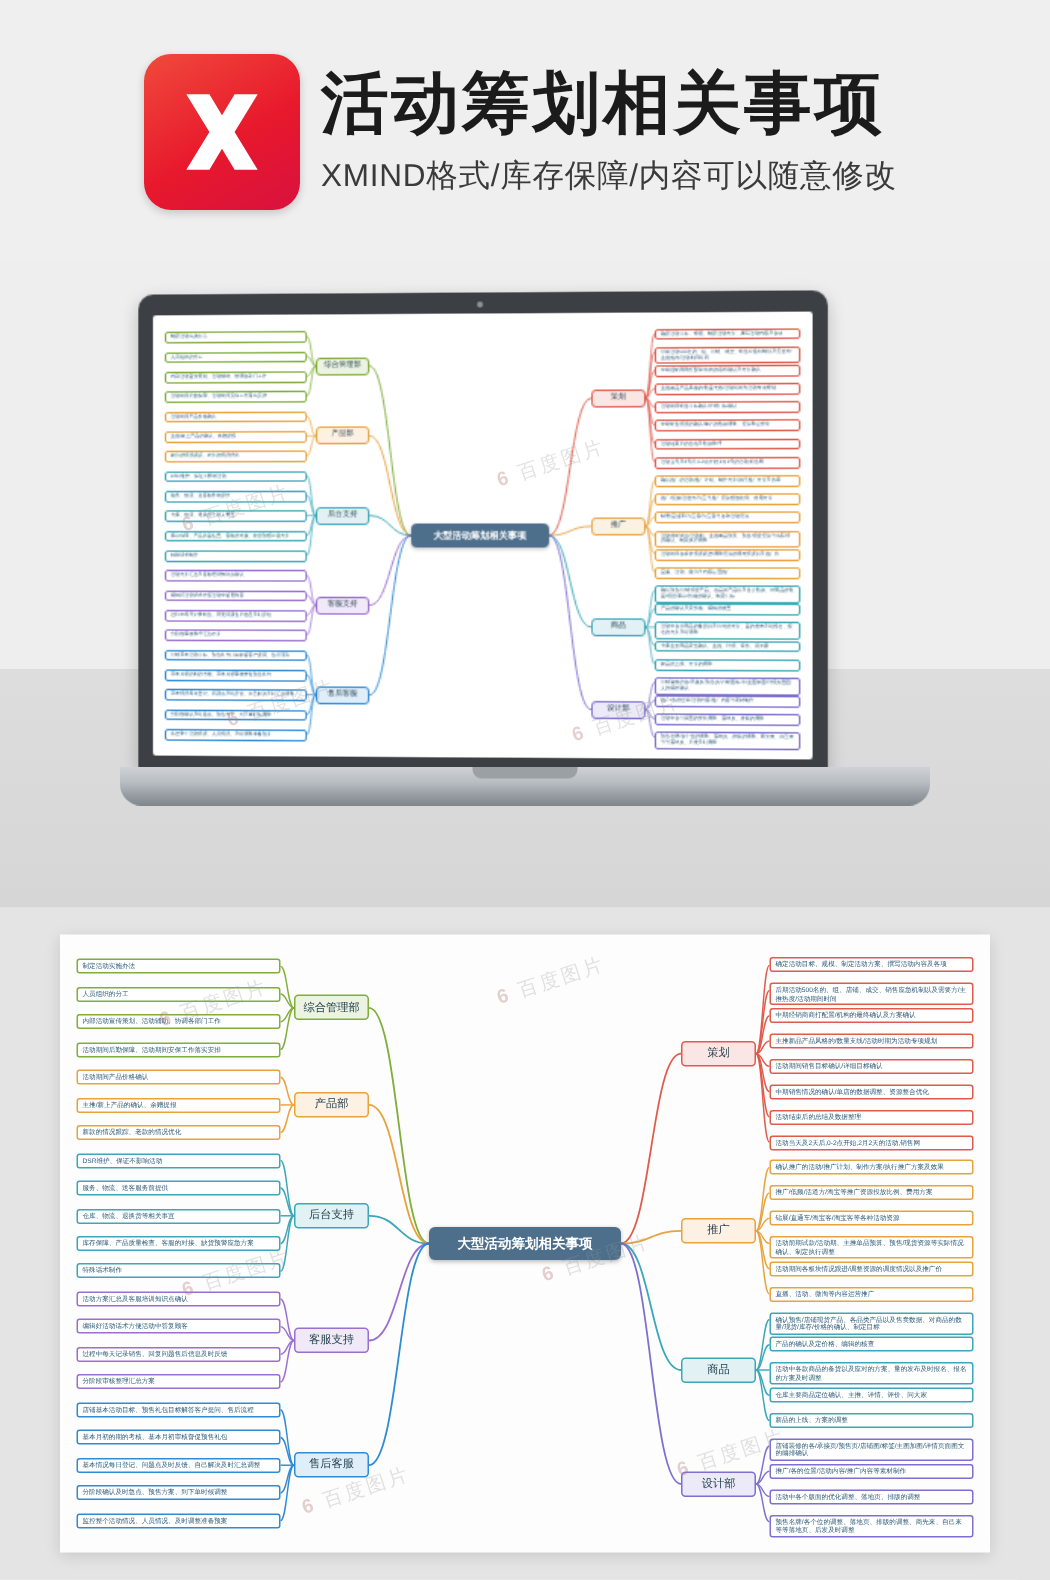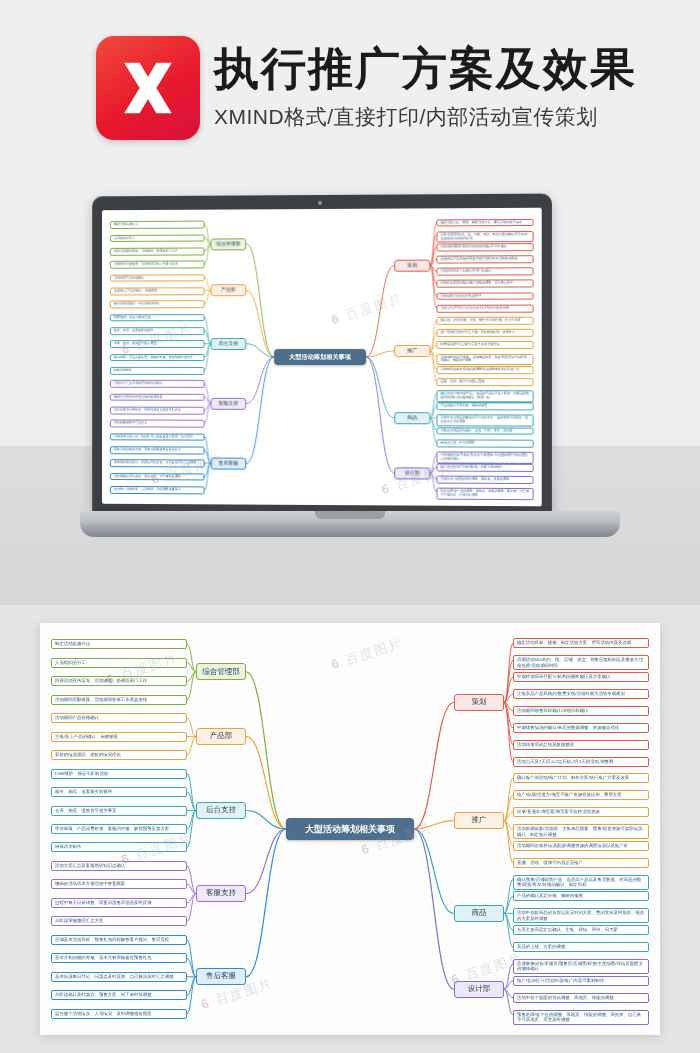--- a/index.html
+++ b/index.html
@@ -130,22 +130,22 @@
 </head>
 <body>
 
 <div class="header">
   <div class="logo">
     <svg viewBox="0 0 100 100" aria-hidden="true">
       <path d="M16 14 L38 14 L50 34 L62 14 L84 14 L62 50 L84 86 L62 86 L50 66 L38 86 L16 86 L38 50 Z" fill="#ffffff"></path>
     </svg>
   </div>
   <div class="title-wrap">
-    <div class="main-title">执行推广方案及效果</div>
-    <div class="sub-title">XMIND格式/直接打印/内部活动宣传策划</div>
+    <div class="main-title">活动筹划相关事项</div>
+    <div class="sub-title">XMIND格式/库存保障/内容可以随意修改</div>
   </div>
 </div>
 
 <div class="laptop-section">
   <div class="laptop">
     <div class="laptop-lid">
       <div class="cam"></div>
       <div class="screen">
         <div class="mindmap" id="mm-small">
             <svg class="mm-lines" viewBox="0 0 440 296">

